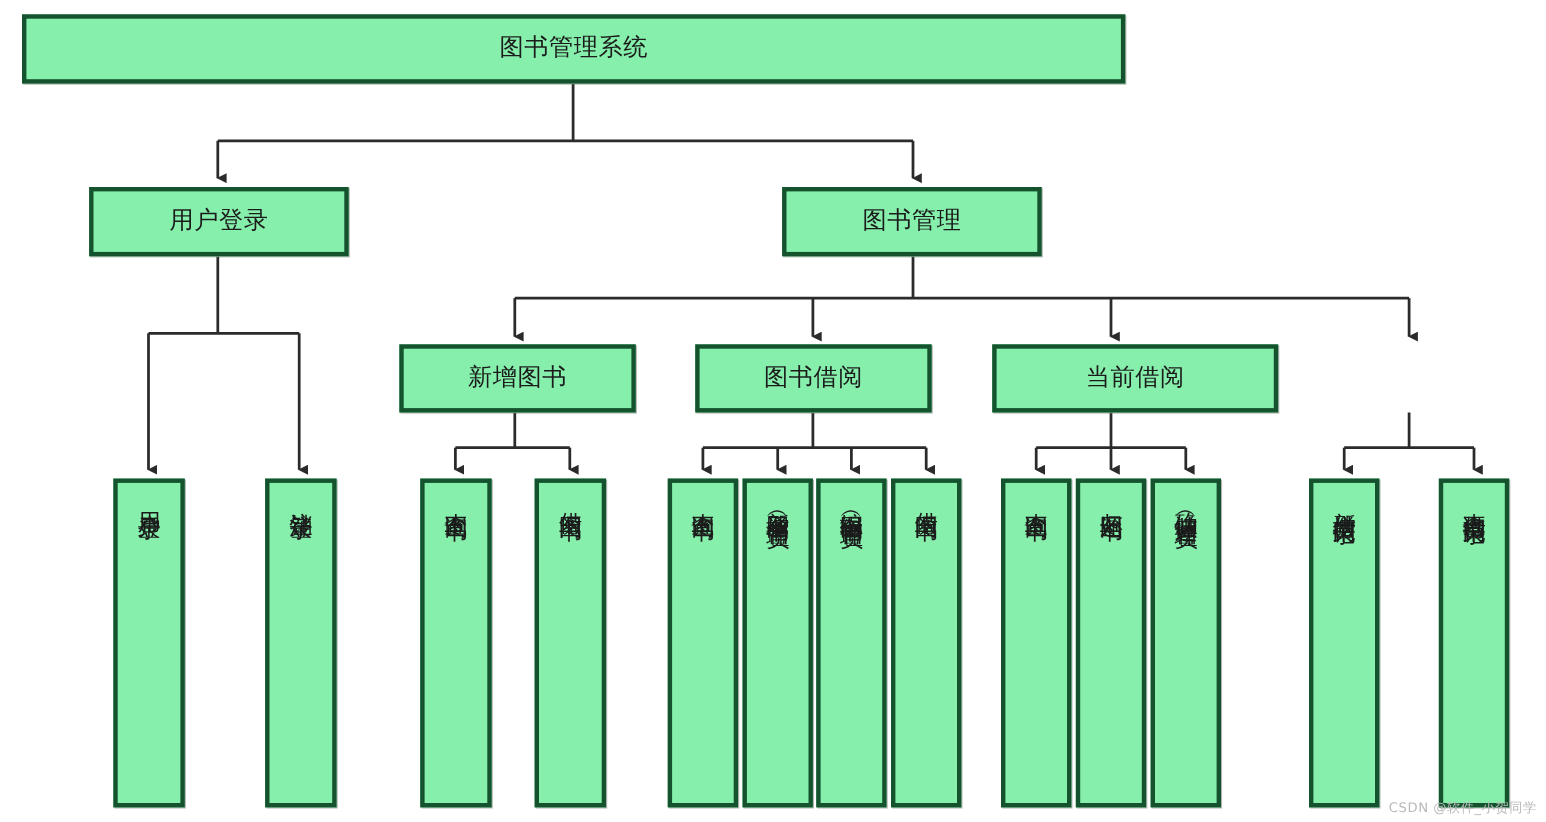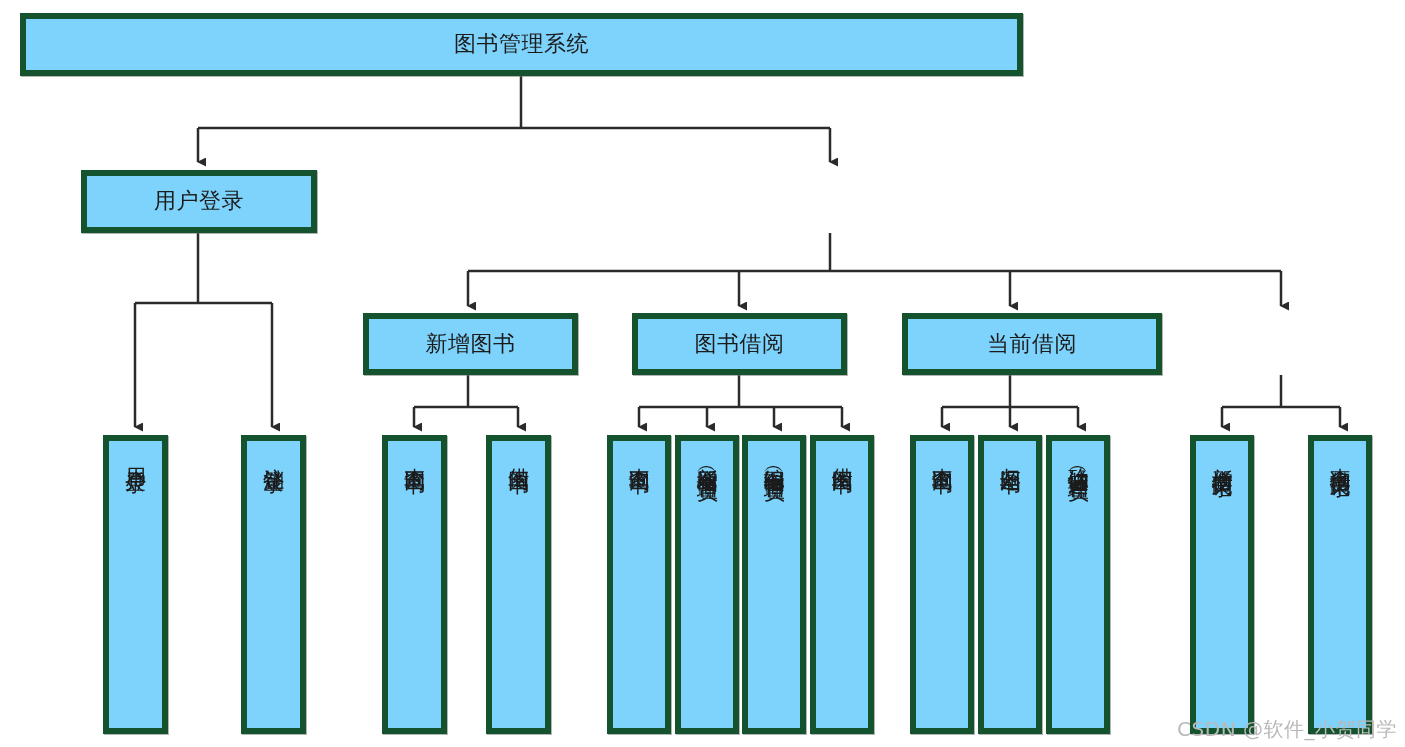--- a/index.html
+++ b/index.html
@@ -22,22 +22,22 @@
     position: absolute;
     left: 0;
     top: 0;
     width: 1405px;
     height: 747px;
     pointer-events: none;
   }
   .node {
     position: absolute;
     box-sizing: border-box;
-    background: #7dd3fc;
-    border: 6px solid #14532d;
+    background: #86efac;
+    border: 4px solid #14532d;
     box-shadow: 1px 1px 0 rgba(120,120,120,0.55);
     display: flex;
     align-items: center;
     justify-content: center;
     color: #1b1b1b;
     letter-spacing: 0.5px;
   }
   .node.horiz {
     font-size: 22px;
     line-height: 1.2;
@@ -55,21 +55,21 @@
   .node.vert .label {
     writing-mode: vertical-rl;
     text-orientation: upright;
     display: block;
     white-space: nowrap;
   }
   #watermark {
     position: absolute;
     right: 8px;
     bottom: 4px;
-    font-size: 20px;
+    font-size: 12px;
     color: #b9b9b9;
     white-space: nowrap;
     letter-spacing: 0.5px;
   }
 </style>
 </head>
 <body>
 
 <div id="diagram-root">
 
@@ -123,20 +123,23 @@
     </g>
   </svg>
 
   <div class="node horiz" style="left:20px; top:13px; width:1003px; height:63px;">
     <span class="label">图书管理系统</span>
   </div>
 
   <div class="node horiz" style="left:81px; top:170px; width:236px; height:63px;">
     <span class="label">用户登录</span>
   </div>
+  <div class="node horiz" style="left:711px; top:170px; width:236px; height:63px;">
+    <span class="label">图书管理</span>
+  </div>
 
   <div class="node horiz" style="left:363px; top:313px; width:215px; height:62px;">
     <span class="label">新增图书</span>
   </div>
   <div class="node horiz" style="left:632px; top:313px; width:215px; height:62px;text-align:right;">
     <span class="label">图书借阅</span>
   </div>
   <div class="node horiz" style="left:902px; top:313px; width:260px; height:62px;">
     <span class="label">当前借阅</span>
   </div>

